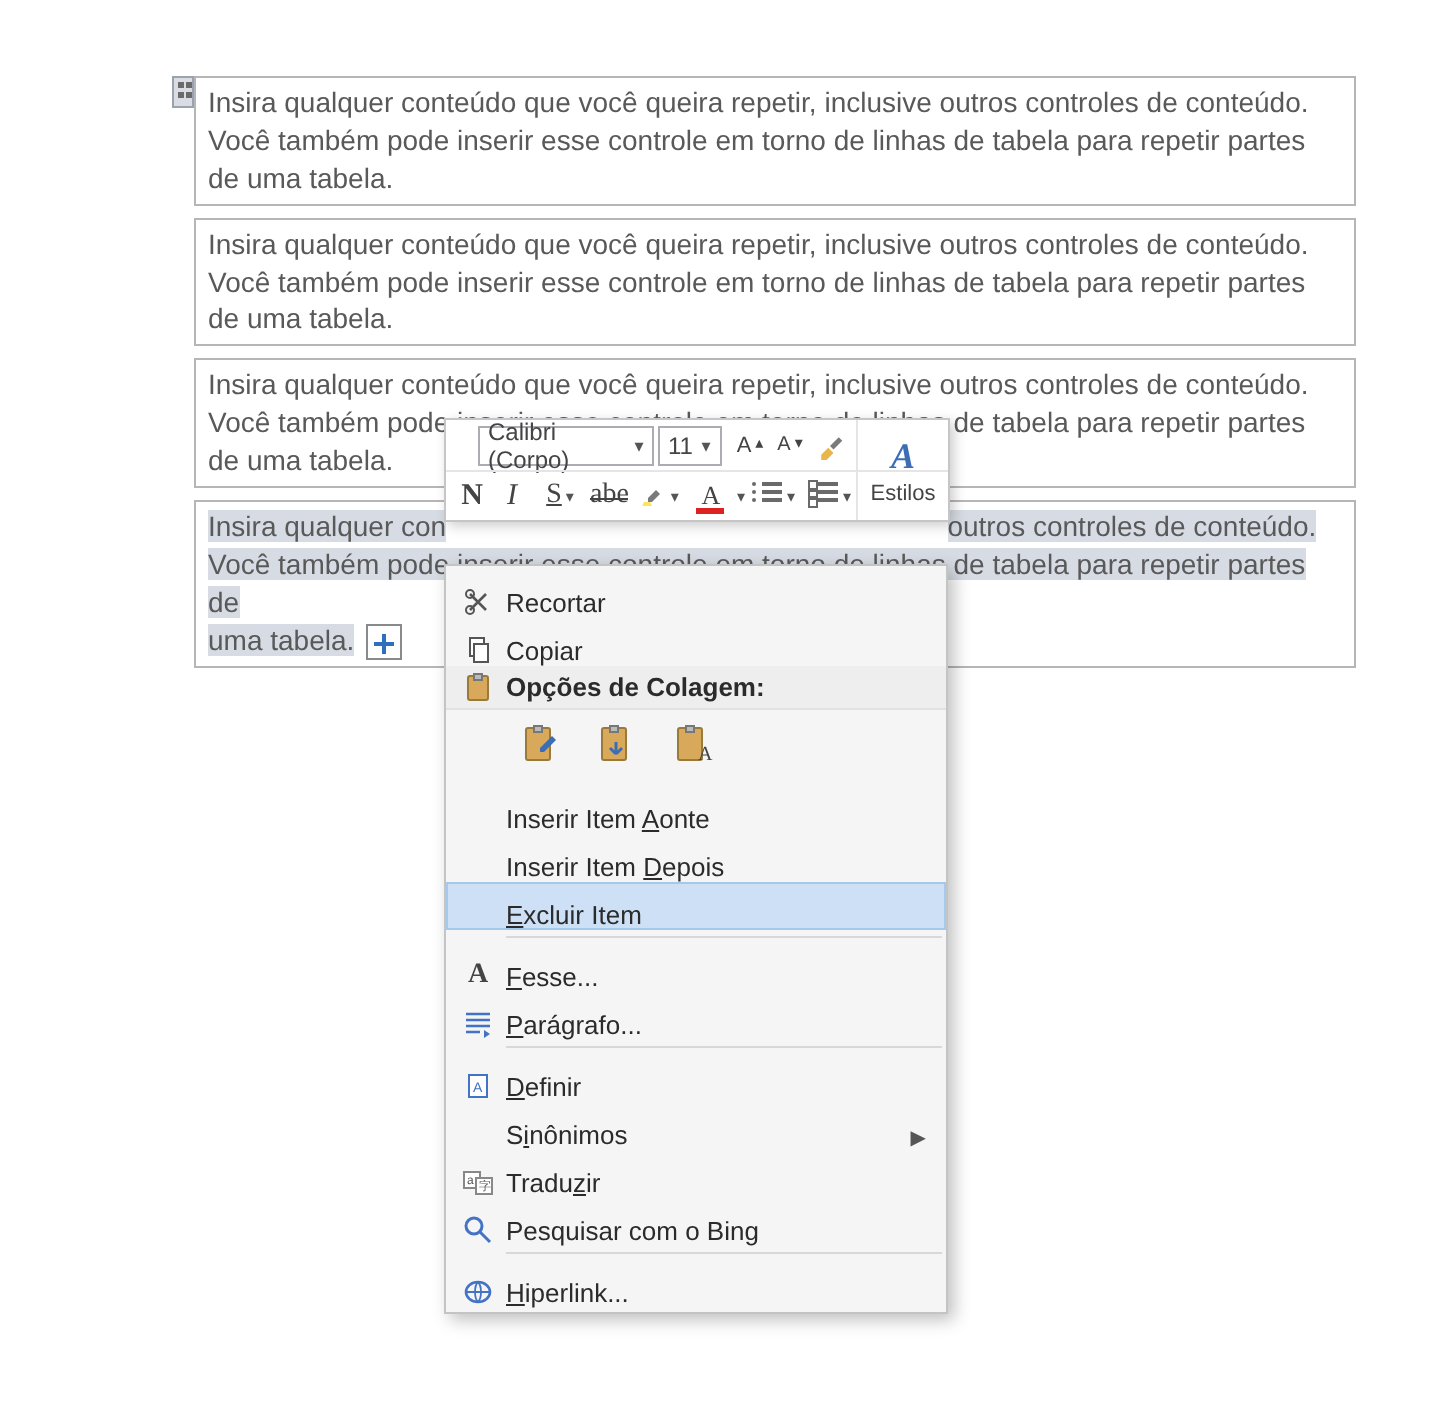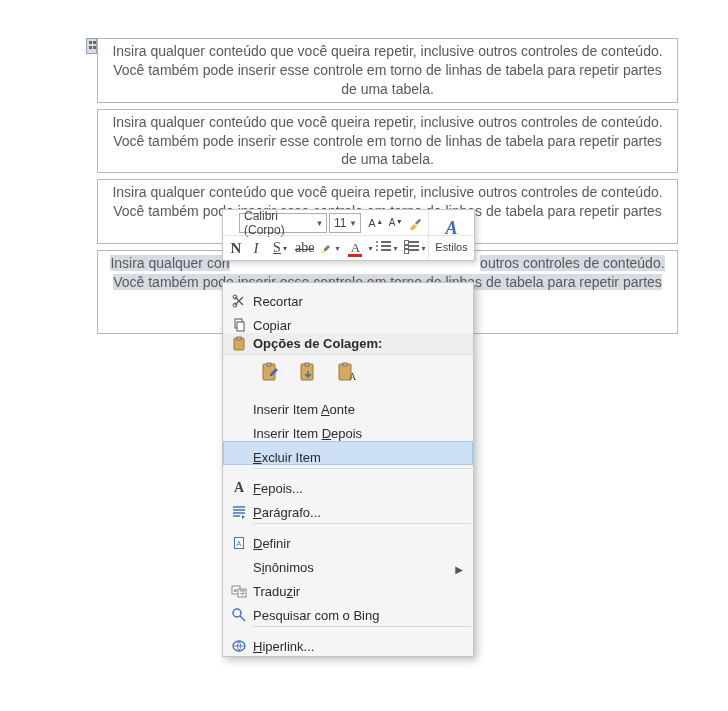--- a/index.html
+++ b/index.html
@@ -36,21 +36,20 @@
     background: #6a6a6a;
     box-shadow: 0 5px 0 #6a6a6a, 4px 0 0 #6a6a6a, 4px 5px 0 #6a6a6a;
   }
   .para-box {
     border: 1px solid #b6b6b6;
     padding: 3px 6px 3px 6px;
     margin-bottom: 6px;
     line-height: 1.35;
     color: #595959;
     background: #fff;
-    text-align: center;
   }
   .para-box.last {
     position: relative;
   }
   .hl {
     color: #595959;
   }
   .selected {
     background: #d7dce4;
   }
@@ -398,21 +397,21 @@
     <span class="label">
       <span class="underline-char">E</span><span>xcluir Item</span>
     </span>
   </div>
 
   <div class="ctx-sep"></div>
 
   <div class="ctx-item">
     <span class="ico-slot" style="color:#444;font-family:'Times New Roman';font-weight:bold">A</span>
     <span class="label">
-      <span class="underline-char">F</span><span>epois...</span>
+      <span class="underline-char">F</span><span>esse...</span>
     </span>
   </div>
   <div class="ctx-item">
     <span class="ico-slot">
       <svg class="svg-ico" viewBox="0 0 16 16">
           <path d="M2 3h12M2 6h12M2 9h12M2 12h7" stroke="#4472c4" stroke-width="1.3"></path>
           <path d="M11 11l3 2-3 2z" fill="#4472c4"></path>
         </svg>
     </span>
     <span class="label">

